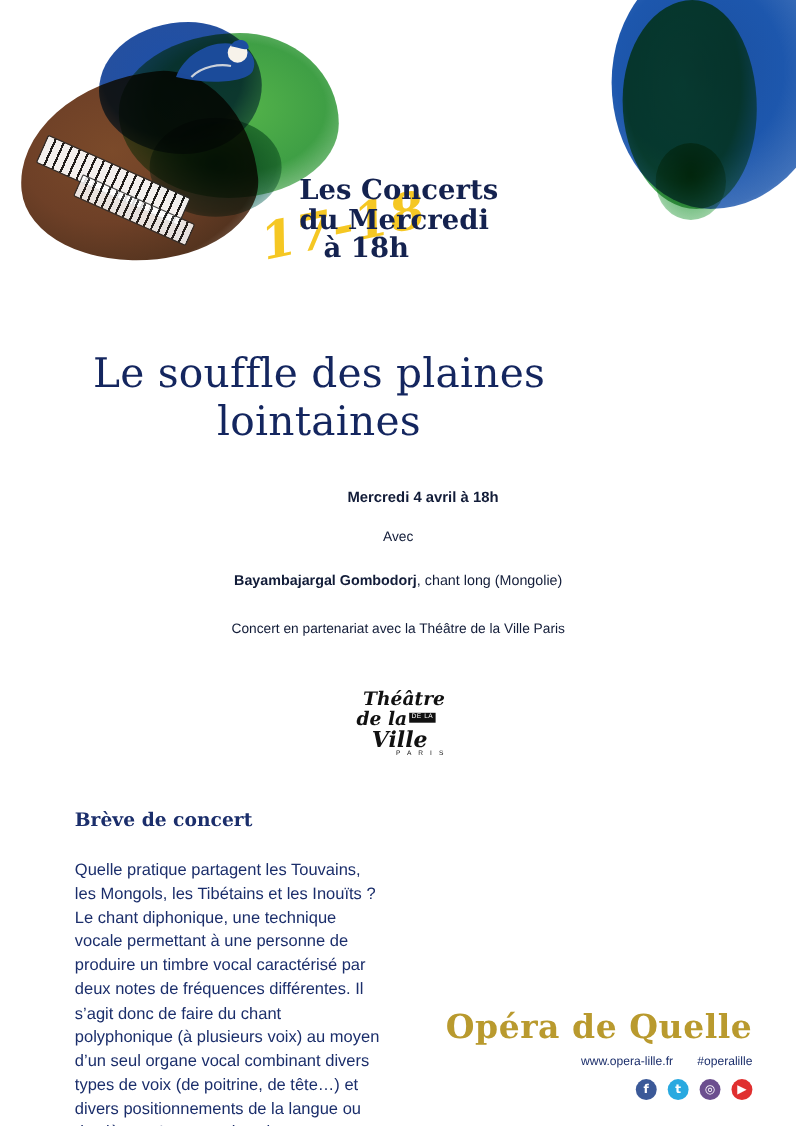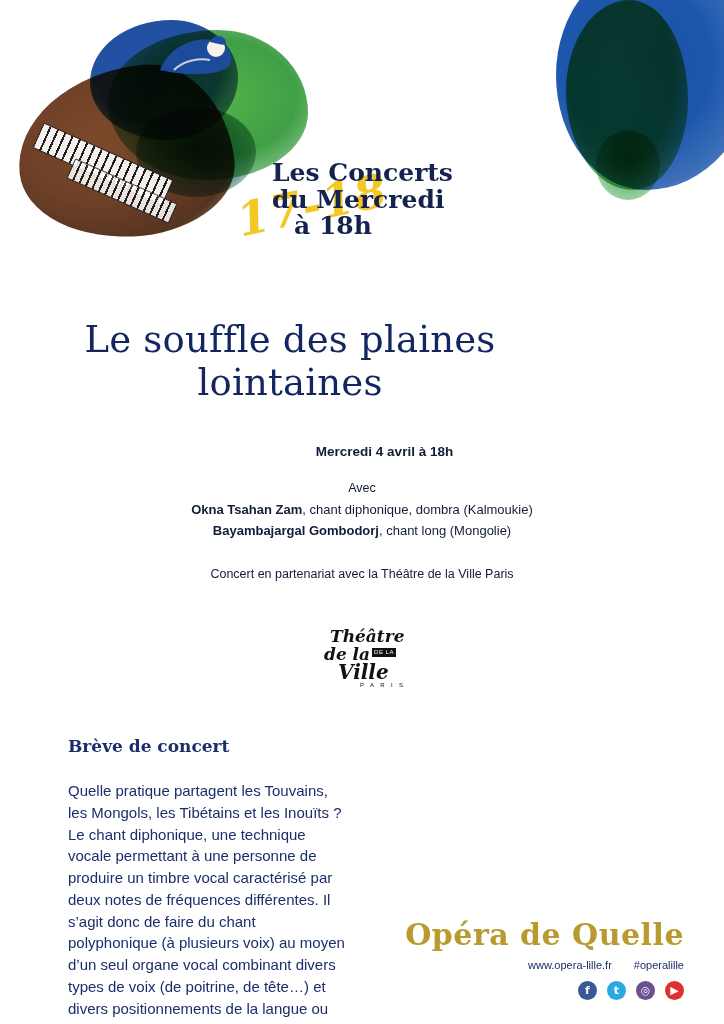--- a/index.html
+++ b/index.html
@@ -188,21 +188,21 @@
     color: #121c38;
   }
   .details .date {
     font-size: 13.5px;
     font-weight: 700;
     margin-bottom: 22px;
     padding-left: 45px;
   }
   .details .avec {
     font-size: 12.5px;
-    margin-bottom: 4px;
+    margin-bottom: 22px;
   }
   .artist {
     font-size: 13px;
     line-height: 1.62;
   }
   .artist b { font-weight: 700; }
   .partner {
     margin-top: 26px;
     font-size: 12.5px;
   }
@@ -320,23 +320,20 @@
   <div class="l3">à 18h</div>
 </div>
 
 <div class="main-title">Le souffle des plaines lointaines</div>
 
 <div class="details">
   <div class="date">Mercredi 4 avril à 18h</div>
   <div class="avec">Avec</div>
 
   <div class="artist">
-    <b>Okna Tsahan Zam</b><span>, chant diphonique, dombra (Kalmoukie)</span>
-  </div>
-  <div class="artist">
     <b>Bayambajargal Gombodorj</b><span>, chant long (Mongolie)</span>
   </div>
 
   <div class="partner">Concert en partenariat avec la Théâtre de la Ville Paris</div>
 </div>
 
 <div class="tdv-logo">
   <div class="tdv-l1">Théâtre</div>
   <div class="tdv-l2">de la</div>
   <div class="tdv-bar">

